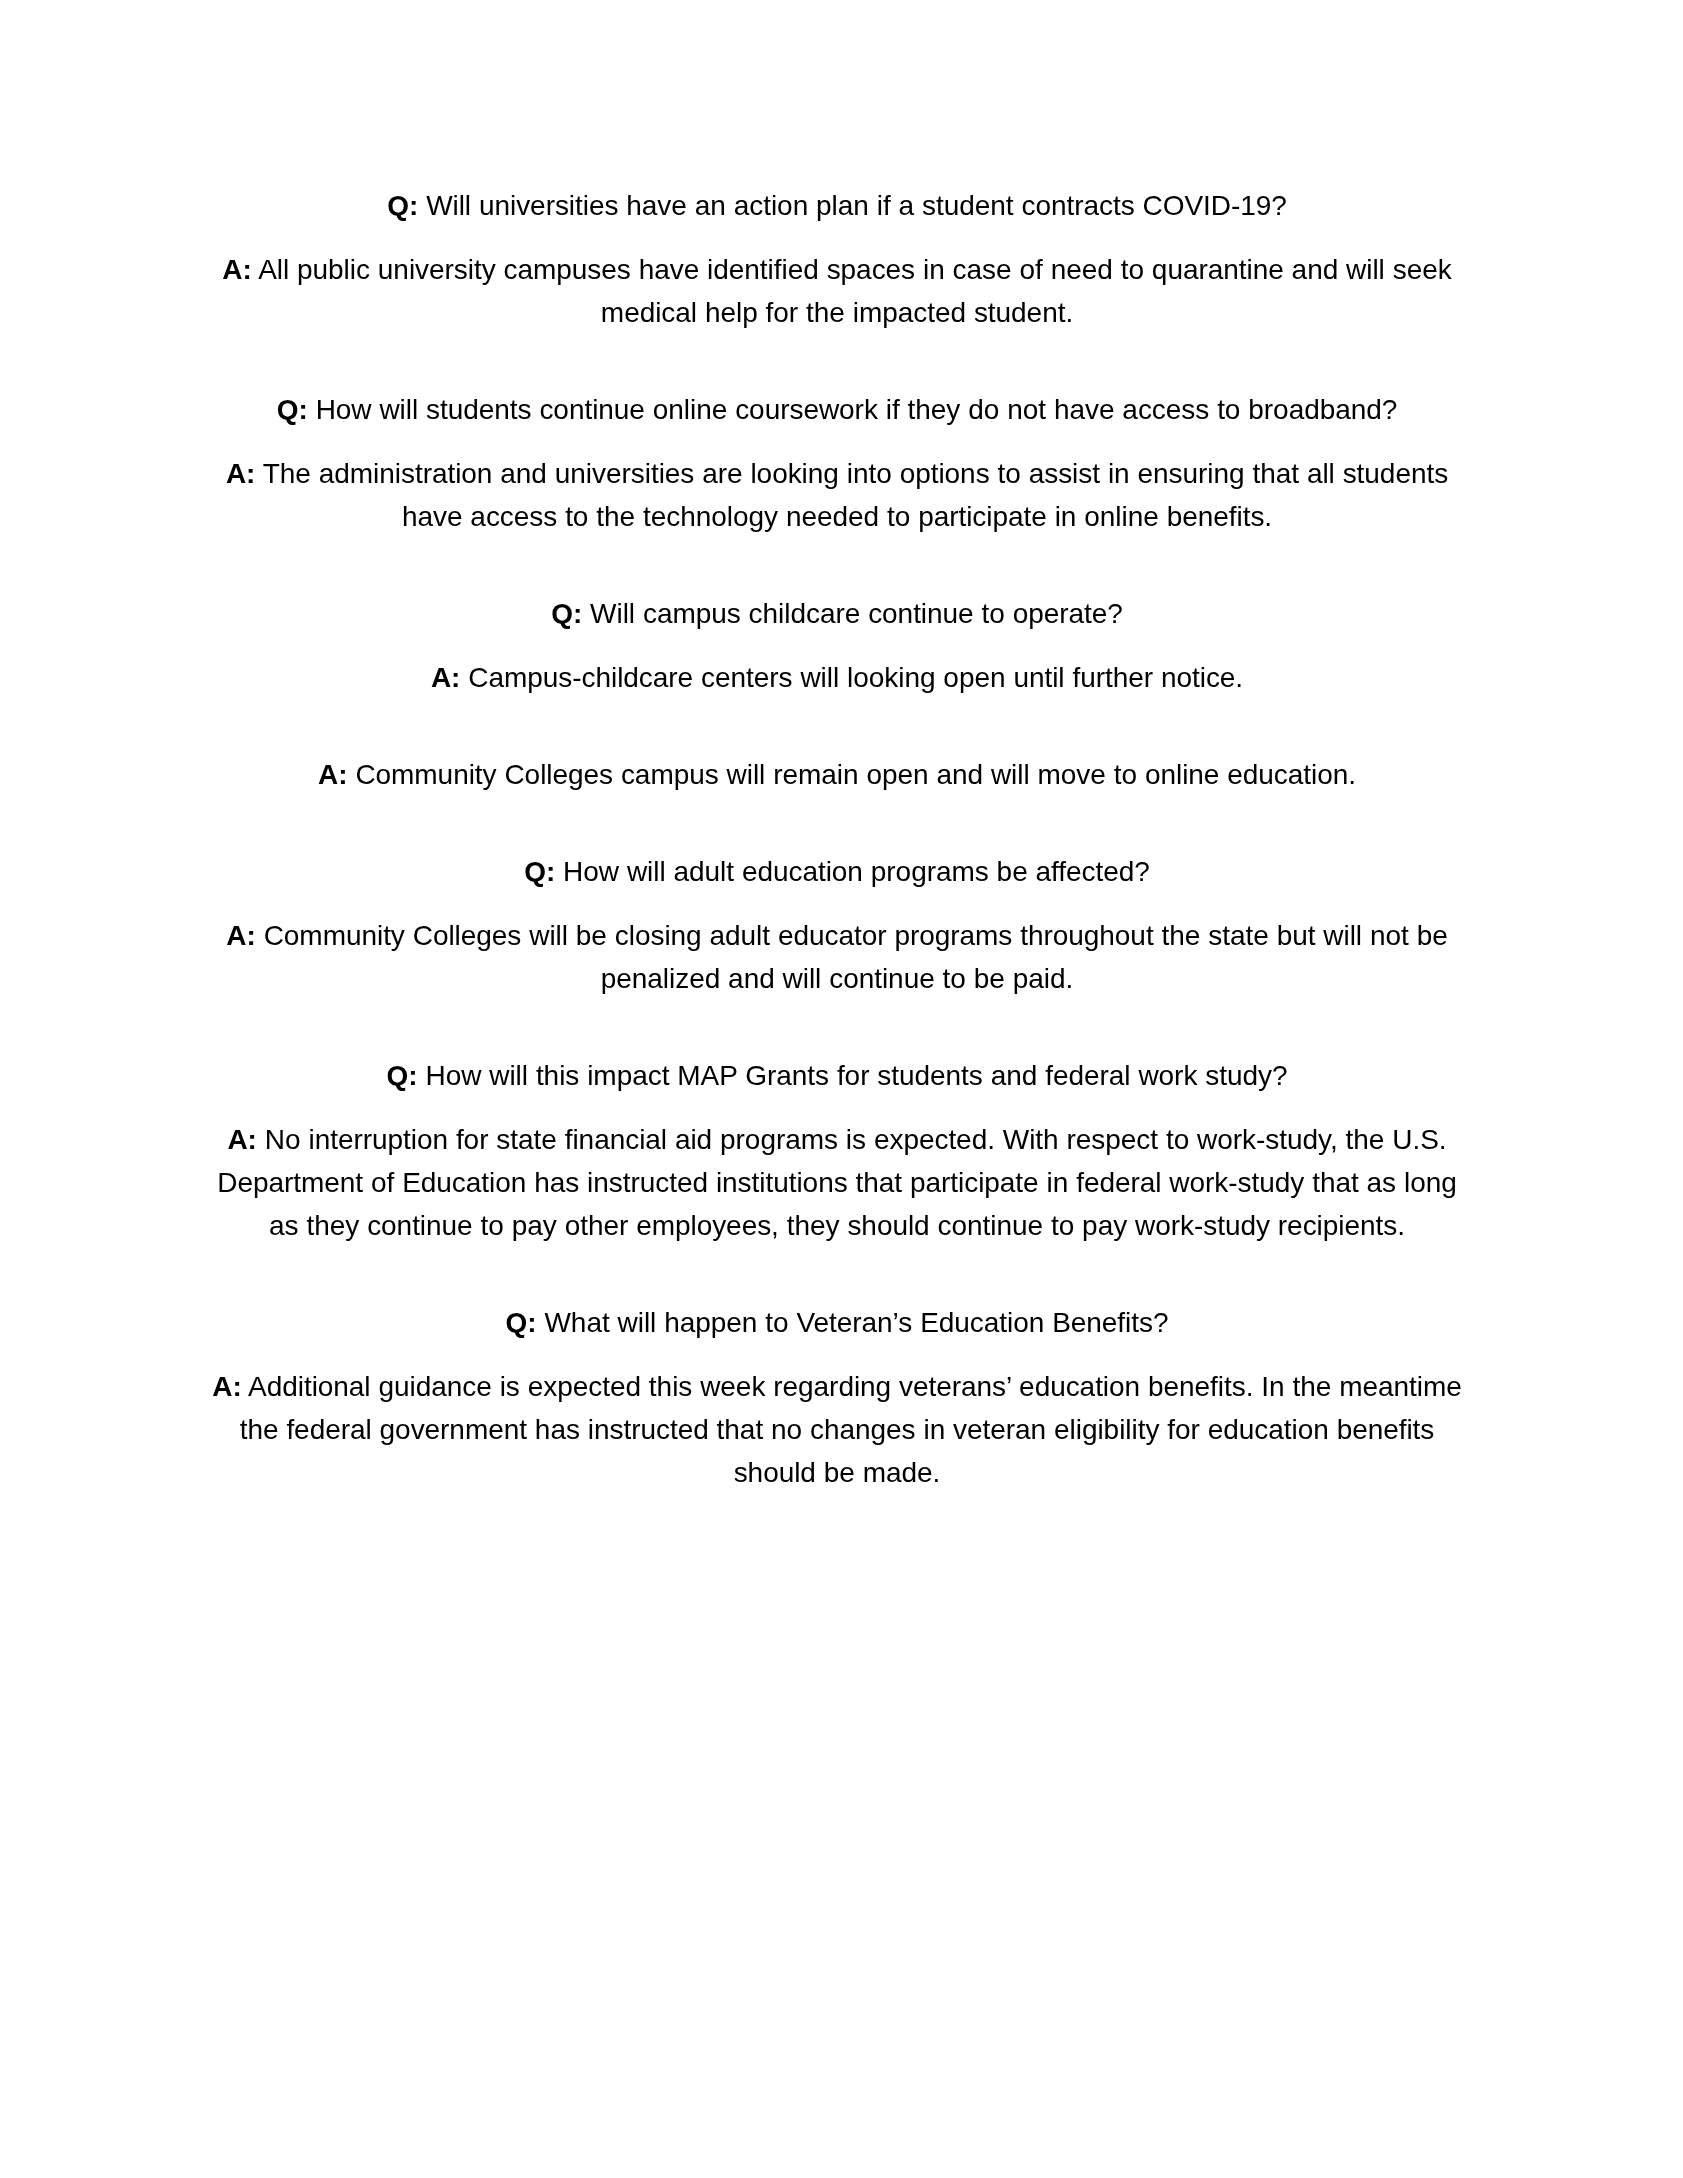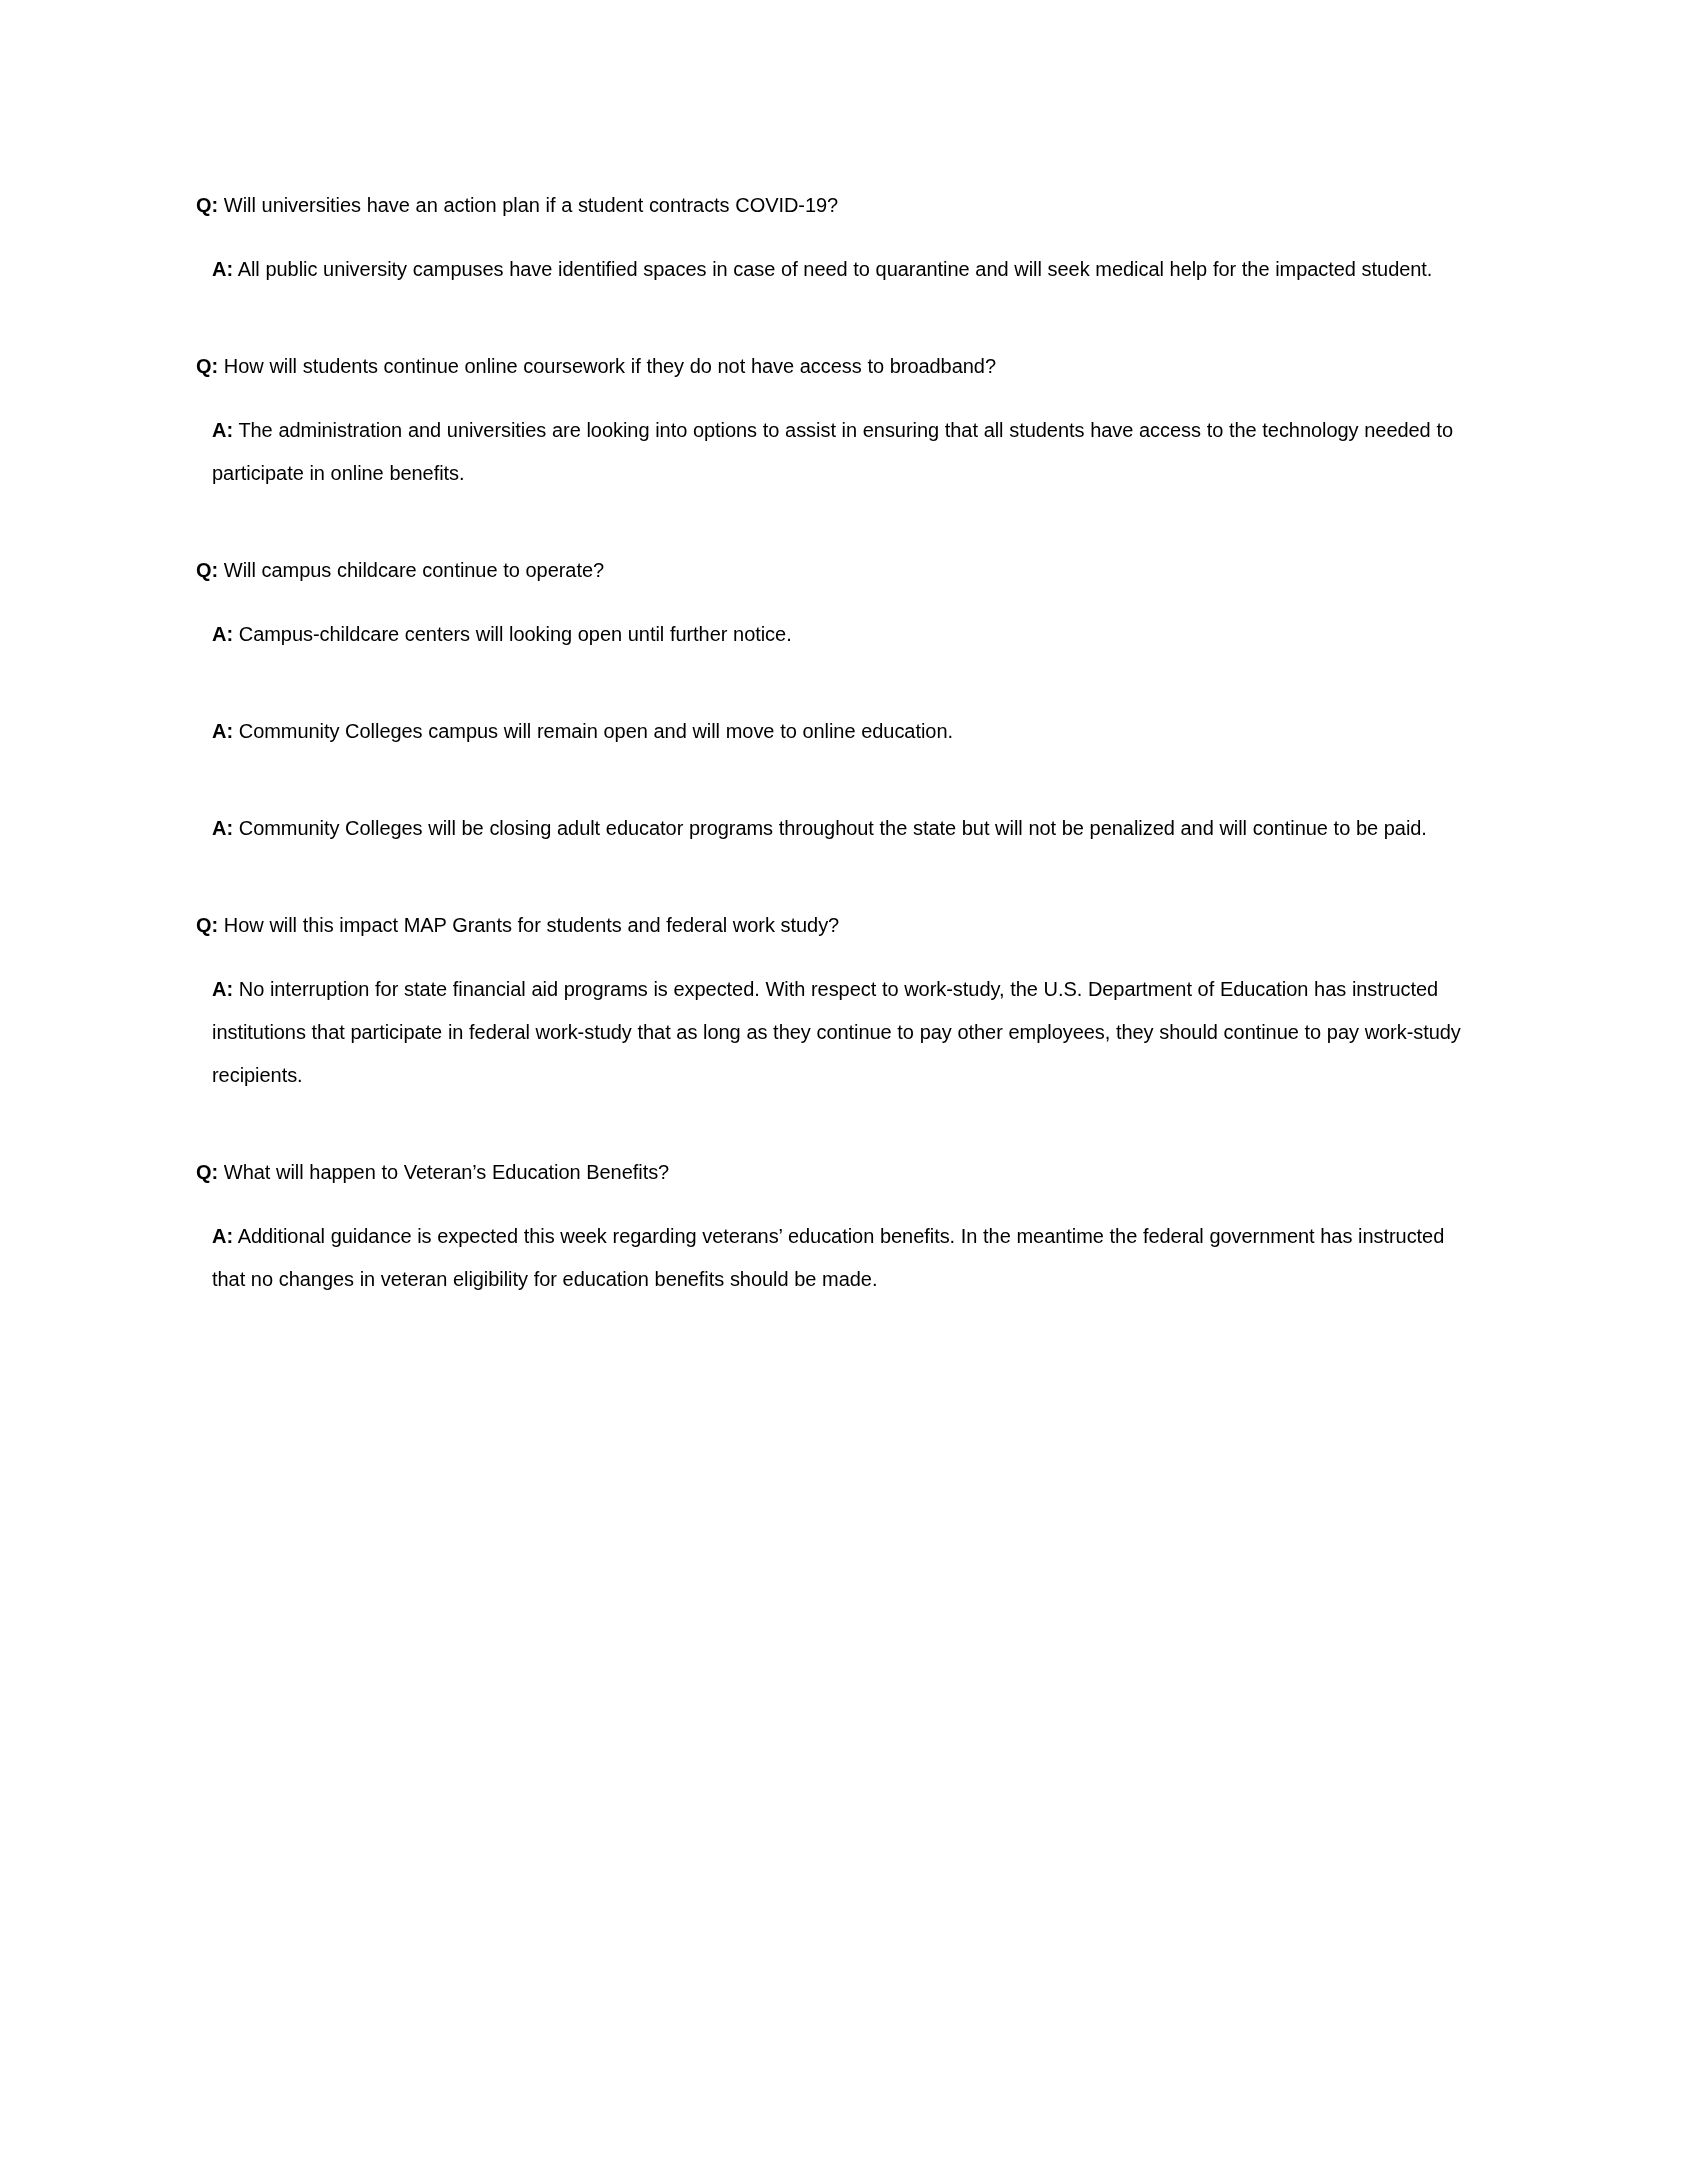--- a/index.html
+++ b/index.html
@@ -37,24 +37,24 @@
 
   .qa-block {
     margin: 0 0 54px 0;
   }
 
   .qa-block:last-child {
     margin-bottom: 0;
   }
 
   .line {
-    font-size: 20px;
+    font-size: 28px;
     line-height: 43px;
     letter-spacing: -0.05px;
-    text-align: left;
+    text-align: center;
     margin: 0;
     word-spacing: 0.2px;
   }
 
   .question {
     margin: 0 0 21px 0;
   }
 
   .answer {
     margin: 16px;
@@ -88,20 +88,21 @@
       <p class="line question"><span class="label">Q:</span> <span class="text">Will campus childcare continue to operate?</span></p>
       <p class="line answer"><span class="label">A:</span> <span class="text">Campus-childcare centers will looking open until further notice.</span></p>
     </div>
 
 
     <div class="qa-block">
       <p class="line answer"><span class="label">A:</span> <span class="text">Community Colleges campus will remain open and will move to online education.</span></p>
     </div>
 
     <div class="qa-block">
+      <p class="line question"><span class="label">Q:</span> <span class="text">How will adult education programs be affected?</span></p>
       <p class="line answer"><span class="label">A:</span> <span class="text">Community Colleges will be closing adult educator programs throughout the state but will not be penalized and will continue to be paid.</span></p>
     </div>
 
     <div class="qa-block">
       <p class="line question"><span class="label">Q:</span> <span class="text">How will this impact MAP Grants for students and federal work study?</span></p>
       <p class="line answer"><span class="label">A:</span> <span class="text">No interruption for state financial aid programs is expected. With respect to work-study, the U.S. Department of Education has instructed institutions that participate in federal work-study that as long as they continue to pay other employees, they should continue to pay work-study recipients.</span></p>
     </div>
 
     <div class="qa-block">
       <p class="line question"><span class="label">Q:</span> <span class="text">What will happen to Veteran’s Education Benefits?</span></p>

